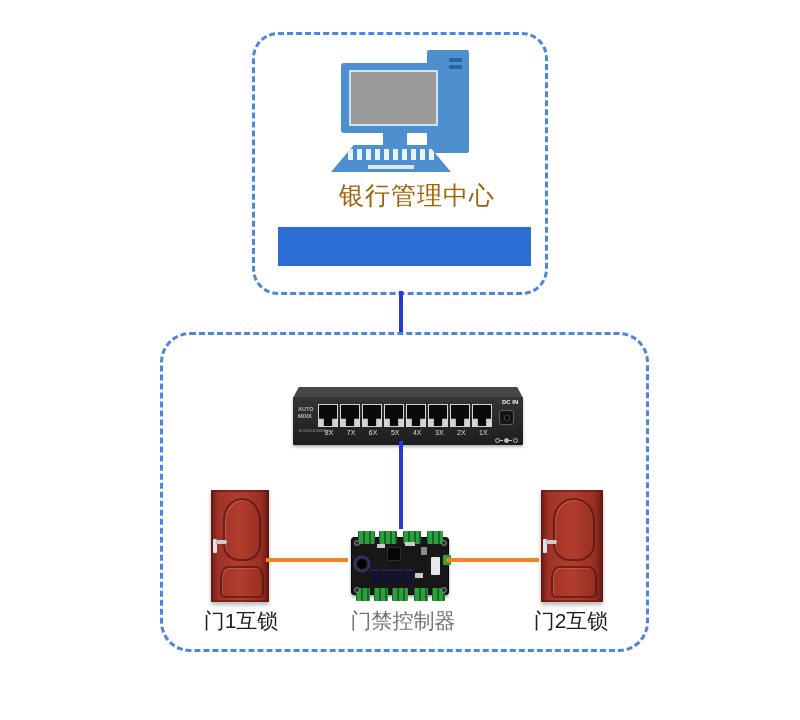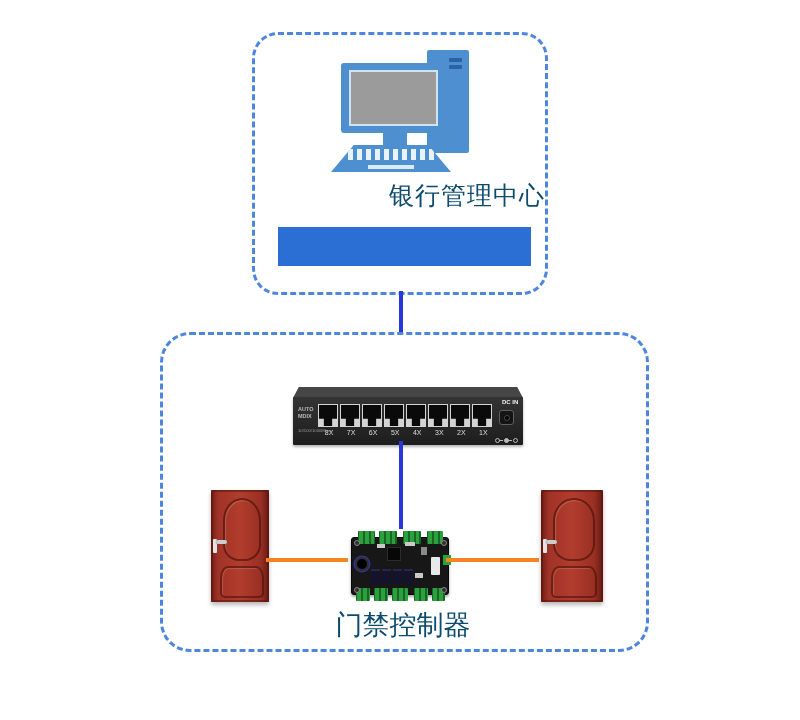--- a/index.html
+++ b/index.html
@@ -18,21 +18,21 @@
   .pc-vent.v1{top:8px;} .pc-vent.v2{top:15px;}
   .pc-monitor{position:absolute;left:86px;top:28px;width:105px;height:70px;background:#4e8fd0;border-radius:3px;}
   .pc-screen{position:absolute;left:8px;top:7px;right:8px;bottom:7px;background:#9b9b9b;border:2px solid #cfe3f5;}
   .pc-stand{position:absolute;left:128px;top:97px;width:24px;height:19px;background:#4e8fd0;}
   .pc-kb{position:absolute;left:76px;top:110px;width:120px;height:27px;background:#4e8fd0;
          clip-path:polygon(19% 0,81% 0,100% 100%,0 100%);}
   .pc-keys{position:absolute;left:14%;right:14%;top:16%;height:40%;
            background:repeating-linear-gradient(90deg,#eaf2fb 0 5px,rgba(0,0,0,0) 5px 9px);}
   .pc-space{position:absolute;left:31%;bottom:12%;width:38%;height:13%;background:#dcE9f7;}
 
-  .center-label{position:absolute;left:0;width:100%;text-align:right;color:#0c4a6e;}
+  .center-label{position:absolute;left:17px;width:100%;text-align:center;color:#a16207;}
   .mgmt-label{top:144px;font-size:25px;letter-spacing:1px;}
   .blue-bar{position:absolute;left:23px;top:192px;width:253px;height:39px;background:#2c6fd4;}
 
   
   .vline{position:absolute;width:4px;background:#2936d8;}
   .vline.c1{left:399px;top:291px;height:42px;}
   .vline.c2{left:399px;top:441px;height:88px;}
   .oline{position:absolute;height:4px;background:#f5831f;top:558px;}
   .oline.left{left:266px;width:82px;}
   .oline.right{left:446px;width:93px;}
@@ -101,21 +101,21 @@
   .panel-bot{position:absolute;left:16%;top:68%;width:68%;height:25%;
              border:2px solid rgba(66,12,8,.55);border-radius:8px 8px 5px 5px/12px 12px 5px 5px;
              box-shadow:inset 1px 1px 1px rgba(255,200,160,.22);}
   .handle{position:absolute;left:2px;top:44%;width:4px;height:14px;background:#e3e3e3;border-radius:1px;
           box-shadow:0 0 1px #555;}
   .handle i{position:absolute;left:3px;top:1px;width:11px;height:3.5px;background:#cdcdcd;border-radius:2px;
             box-shadow:0 0 1px #555;}
 
   .door-label{position:absolute;top:272px;width:120px;text-align:center;font-size:21px;color:#1c1c1c;}
   .dl1{left:18px;} .dl2{left:348px;}
-  .ctrl-label{position:absolute;top:272px;left:140px;width:200px;text-align:center;font-size:27px;color:#0c4a6e;}
+  .ctrl-label{position:absolute;top:272px;left:140px;width:200px;text-align:center;font-size:21px;color:#737373;}
 
   .main-title{position:absolute;left:0;top:650px;width:100%;text-align:center;
               font-size:31px;color:#141414;letter-spacing:2px;}
 </style>
 </head>
 <body>
 
 <div class="stage">
 
   <div class="dashed-box box-top">
@@ -238,20 +238,22 @@
           <i></i>
         </div>
     </div>
     <div class="door d2">
       <div class="panel-top"></div>
       <div class="panel-bot"></div>
       <div class="handle">
           <i></i>
         </div>
     </div>
+    <div class="door-label dl1">门1互锁</div>
+    <div class="door-label dl2">门2互锁</div>
   </div>
 
   <div class="vline c2"></div>
 
   <div class="oline left"></div>
   <div class="oline right"></div>
 
 </div>
 
 </body></html>

